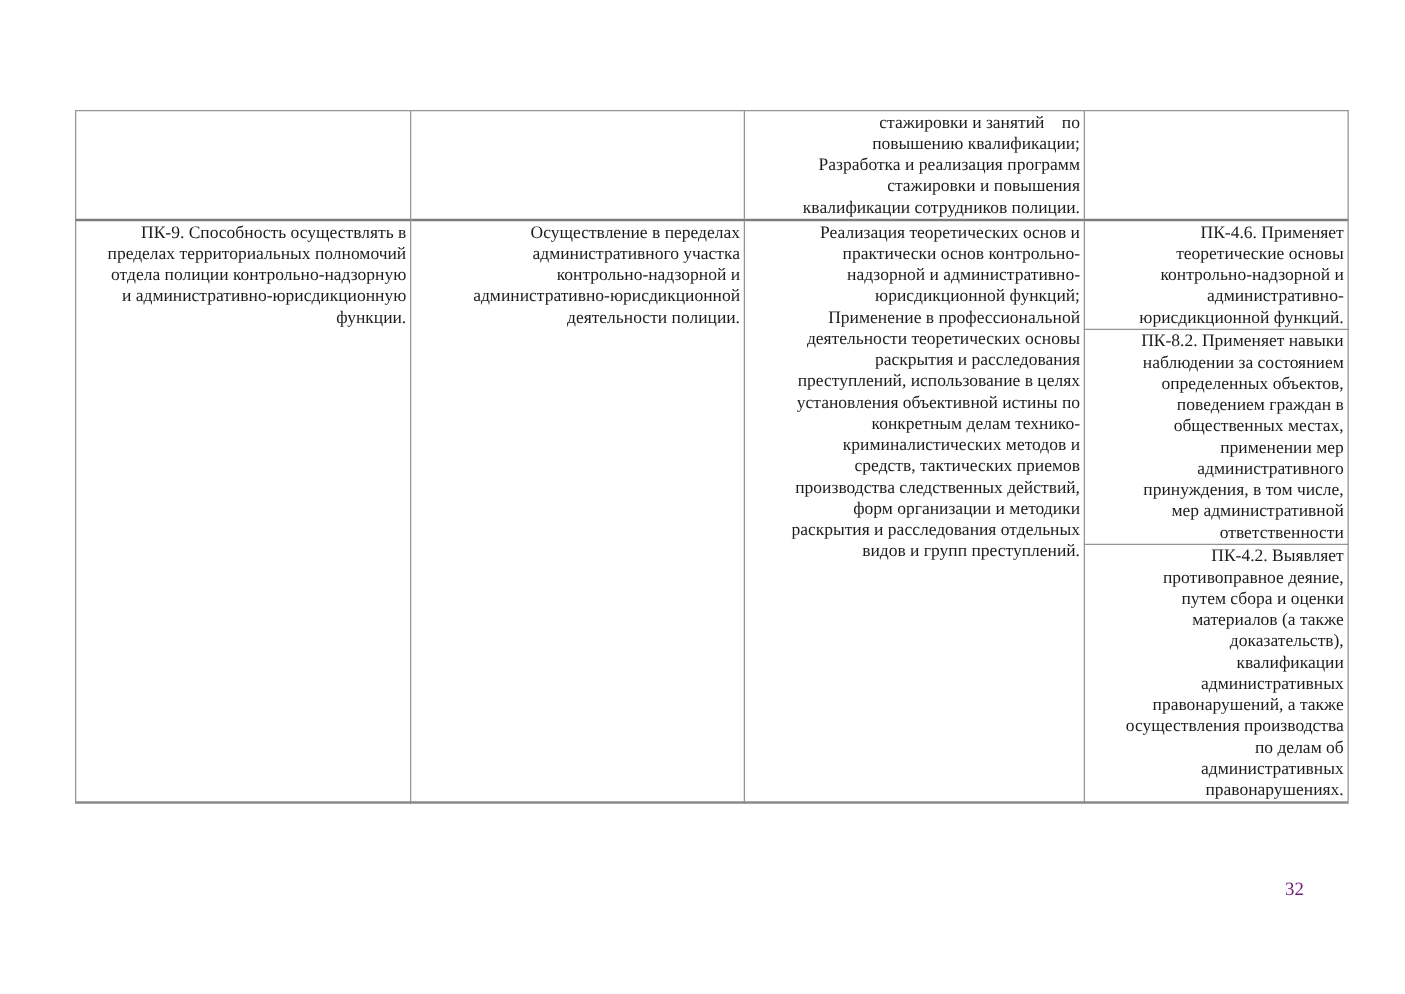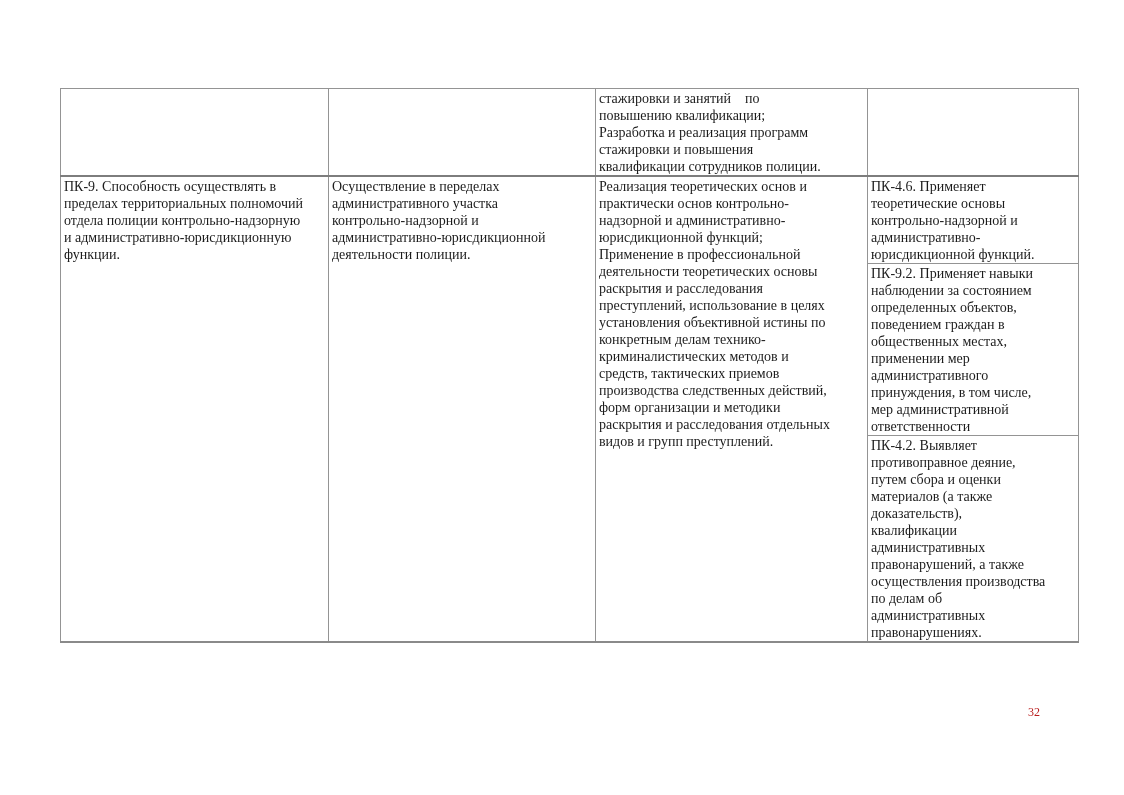--- a/index.html
+++ b/index.html
@@ -24,43 +24,43 @@
     border-collapse: collapse;
     table-layout: fixed;
     font-family: "Liberation Serif", serif;
     font-size: 14px;
     line-height: 17px;
     color: #1c1c1c;
   }
   table.comp-table td {
     border: 1px solid #949494;
     vertical-align: top;
-    text-align: left;
+    text-align: right;
     padding: 1px 3px 0 3px;
     white-space: pre-wrap;
     overflow: hidden;
   }
   tr.main-row-start td {
     border-top: 2px solid #7d7d7d;
     margin-left: 44px;
   }
   table.comp-table {
     border-bottom: 2px solid #8a8a8a;
   }
   td.h-r1  { height: 82px;  }
   td.h-r2a { height: 80px;  }
   td.h-r2b { height: 169px; }
   td.h-r2c { height: 201px; }
   .page-number {
     position: absolute;
     left: 1028px;
     top: 703px;
-    font-size: 12px;
+    font-size: 15px;
     line-height: 18px;
-    color: #b91c1c;
+    color: #701a75;
   }
 </style>
 </head>
 <body>
 
 <div class="page">
 
   <table class="comp-table">
     <colgroup>
       <col style="width:268px">
@@ -106,21 +106,21 @@
 форм организации и методики
 раскрытия и расследования отдельных
 видов и групп преступлений.</td>
         <td class="h-r2a">ПК-4.6. Применяет
 теоретические основы
 контрольно-надзорной и
 административно-
 юрисдикционной функций.</td>
       </tr>
       <tr>
-        <td class="h-r2b">ПК-9.2. Применяет навыки
+        <td class="h-r2b">ПК-8.2. Применяет навыки
 наблюдении за состоянием
 определенных объектов,
 поведением граждан в
 общественных местах,
 применении мер
 административного
 принуждения, в том числе,
 мер административной
 ответственности</td>
       </tr>

